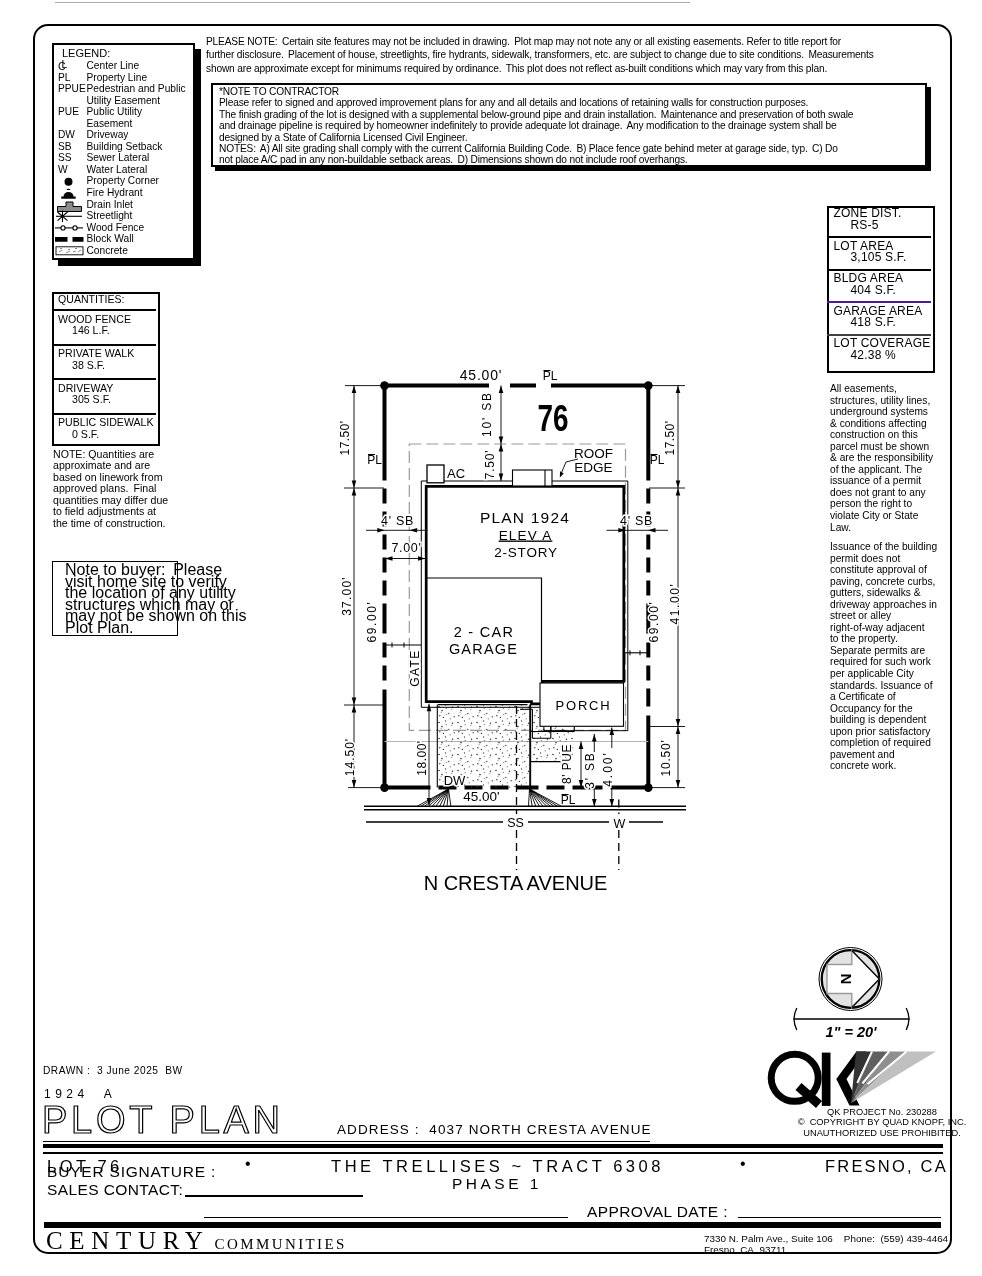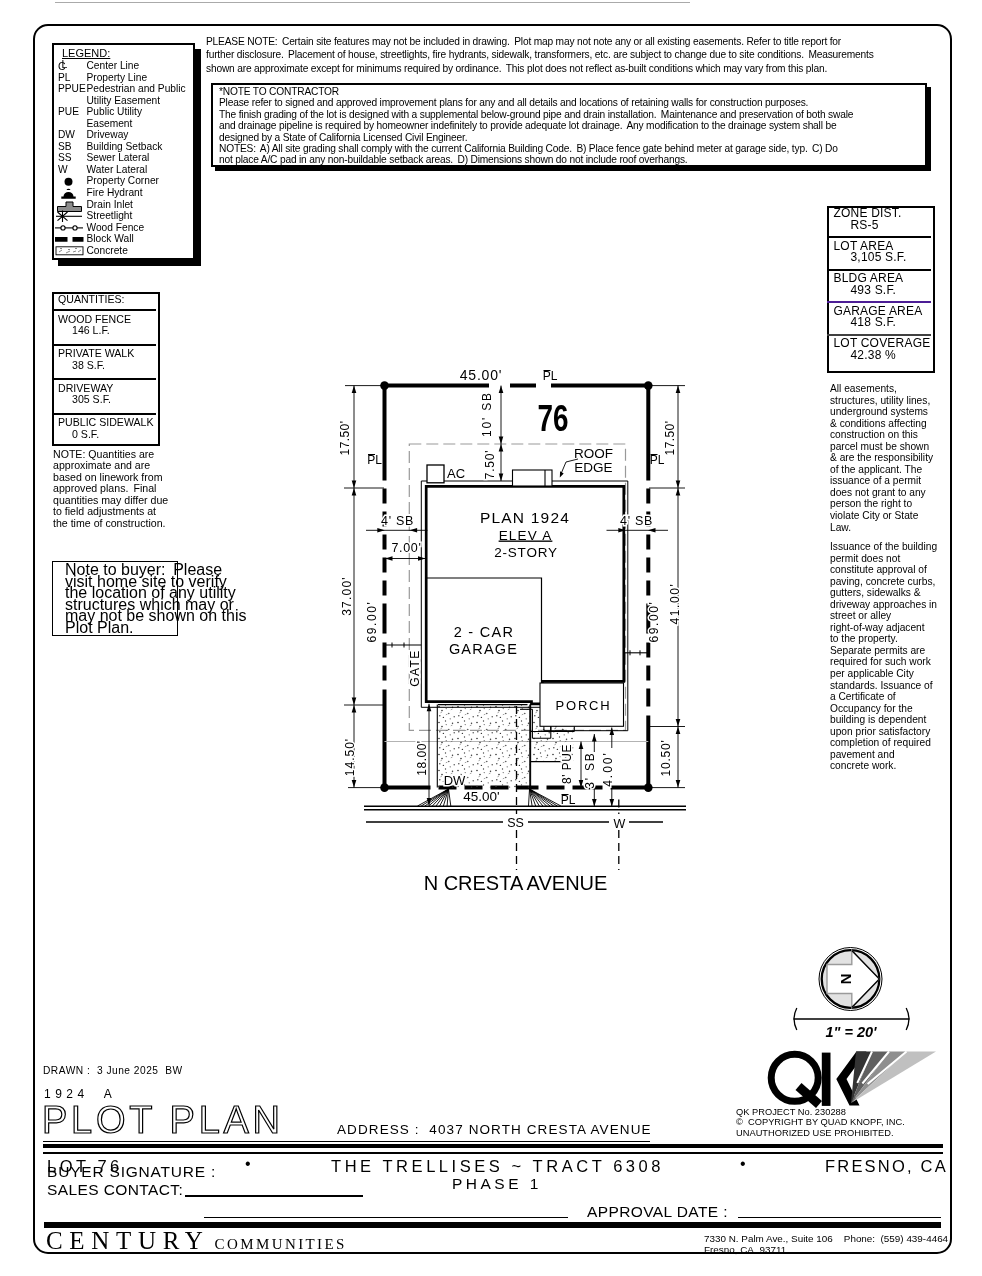--- a/index.html
+++ b/index.html
@@ -10,21 +10,21 @@
 </style>
 </head>
 <body>
 
 <div class="abs" style="left:55px;top:2px;width:635px;height:1px;background:#aaa"></div>
 
 <div class="abs" style="left:33px;top:24px;width:915px;height:1226px;border:2.6px solid #000;border-radius:15px"></div>
 
 <div class="abs" style="left:52px;top:43px;width:139px;height:213px;border:2.6px solid #000;background:#fff;box-shadow:6px 6px 0 #000"></div>
 
-<div class="abs" style="left:62px;top:47px;font-size:11px;text-decoration:underline">LEGEND:</div>
+<div class="abs" style="left:62px;top:47px;font-size:11px;">LEGEND:</div>
 
 <div class="abs" style="left:58px;top:60px;font-size:10.2px;line-height:11.55px;white-space:pre"> 
 PL
 PPUE
  
 PUE
  
 DW
 SB
 SS
@@ -91,21 +91,21 @@
 The finish grading of the lot is designed with a supplemental below-ground pipe and drain installation.  Maintenance and preservation of both swale
 and drainage pipeline is required by homeowner indefinitely to provide adequate lot drainage.  Any modification to the drainage system shall be
 designed by a State of California Licensed Civil Engineer.
 NOTES:  A) All site grading shall comply with the current California Building Code.  B) Place fence gate behind meter at garage side, typ.  C) Do
 not place A/C pad in any non-buildable setback areas.  D) Dimensions shown do not include roof overhangs.</div>
 
 <div class="abs" style="left:826.5px;top:205.5px;width:104px;height:163px;border:2px solid #000"></div>
 <div class="abs" style="left:826.5px;top:205.5px;width:104px;font-size:12px;line-height:11.6px;letter-spacing:0.2px;white-space:nowrap">
  <div style="border-bottom:2px solid #000;padding:2.5px 0 0 7px;height:28.1px">ZONE DIST.<br><span style="padding-left:17px">RS-5</span></div>
  <div style="border-bottom:2px solid #000;padding:2.5px 0 0 7px;height:28.1px">LOT AREA<br><span style="padding-left:17px">3,105 S.F.</span></div>
- <div style="border-bottom:2px solid #4c1d95;padding:2.5px 0 0 7px;height:28.1px">BLDG AREA<br><span style="padding-left:17px">493 S.F.</span></div>
+ <div style="border-bottom:2px solid #4c1d95;padding:2.5px 0 0 7px;height:28.1px">BLDG AREA<br><span style="padding-left:17px">404 S.F.</span></div>
  <div style="border-bottom:2px solid #404040;padding:2.5px 0 0 7px;height:28.1px">GARAGE AREA<br><span style="padding-left:17px">418 S.F.</span></div>
  <div style="padding:2.5px 0 0 7px;height:27px">LOT COVERAGE<br><span style="padding-left:17px">42.38 %</span></div>
 </div>
 
 <div class="abs" style="left:830px;top:383px;font-size:10.2px;line-height:11.55px;white-space:pre">All easements,
 structures, utility lines,
 underground systems
 &amp; conditions affecting
 construction on this
 parcel must be shown
@@ -467,21 +467,21 @@
 
   <polygon points="101,61 122,9.5 139,9.5" fill="#606060"></polygon>
 
   <polygon points="101,61 139,9.5 156.5,9.5" fill="#8f8f8f"></polygon>
 
   <polygon points="101,61 156.5,9.5 186,9.5" fill="#c0c0c0"></polygon>
 
   <path d="M107.3,41 L122,9.5 M112.4,41.5 L139,9.5 M117.6,42 L156.5,9.5" stroke="#fff" stroke-width="2" fill="none"></path>
 </svg>
 
-<div class="abs" style="left:736px;top:1107px;width:180px;font-size:9.3px;line-height:10.3px">QK PROJECT No. 230288<br>©&nbsp; COPYRIGHT BY QUAD KNOPF, INC.<br>UNAUTHORIZED USE PROHIBITED.</div>
+<div class="abs" style="left:792px;top:1107px;width:180px;text-align:center;font-size:9.3px;line-height:10.3px">QK PROJECT No. 230288<br>©&nbsp; COPYRIGHT BY QUAD KNOPF, INC.<br>UNAUTHORIZED USE PROHIBITED.</div>
 
 <div class="abs" style="left:47px;top:1156.5px;font-size:16.5px;letter-spacing:3.5px">LOT 76</div>
 
 <div class="abs" style="left:245px;top:1155px;font-size:16px">•</div>
 
 <div class="abs" style="left:331px;top:1156.5px;font-size:16.5px;letter-spacing:3.55px">THE TRELLISES ~ TRACT 6308</div>
 
 <div class="abs" style="left:740px;top:1155px;font-size:16px">•</div>
 
 <div class="abs" style="left:825px;top:1156.5px;font-size:16.5px;letter-spacing:2.2px">FRESNO, CA</div>

